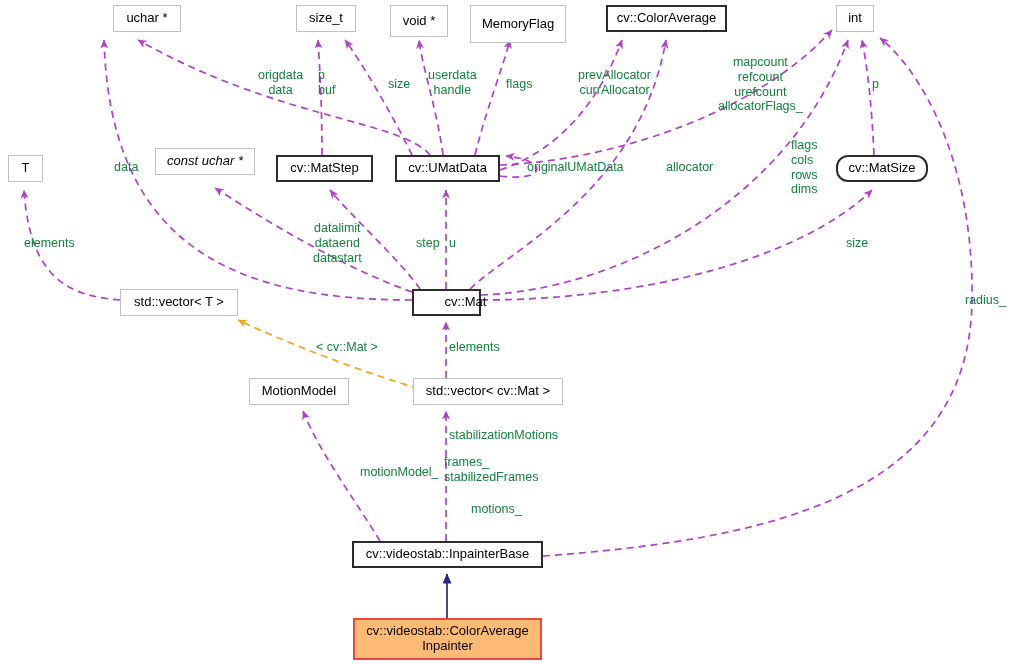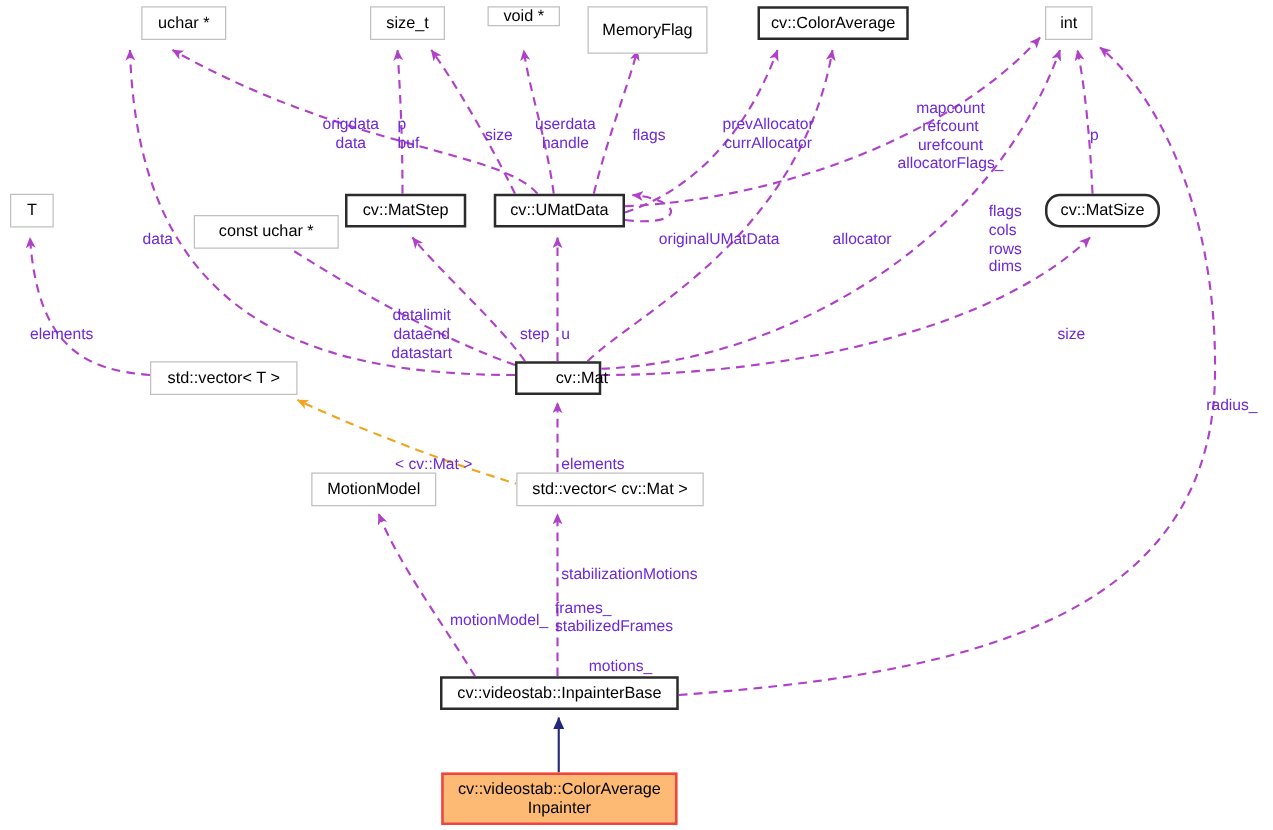--- a/index.html
+++ b/index.html
@@ -42,25 +42,24 @@
   .node.thick {
     border: 2px solid #2b2b2b;
   }
   .node.filled {
     background: #fdba74;
     border: 2px solid #ef4444;
   }
   .edge-label {
     position: absolute;
     font-size: 12.5px;
-    color: #6d28d9;
+    color: #15803d;
     line-height: 1.18;
     white-space: pre;
     text-align: center;
-    margin-top: 24px;
   }
   .edge-label.left {
     text-align: left;
   }
 </style>
 </head>
 <body>
 
 <div id="canvas">
 
@@ -127,26 +126,26 @@
     </g>
 
     <g fill="none" stroke="#25287a" stroke-width="1.7" marker-end="url(#arrowNavy)">
       <path d="M447,618 L447,574"></path>
     </g>
   </svg>
 
   <div id="nodes">
       <div class="node thin" style="left: 113px; top: 5px; width: 68px; height: 27px;"><span>uchar *</span></div>
       <div class="node thin" style="left: 296px; top: 5px; width: 60px; height: 27px;"><span>size_t</span></div>
-      <div class="node thin" style="left: 390px; top: 5px; width: 58px; height: 16px; text-align: center;"><span>void *</span></div>
+      <div class="node thin" style="left: 390px; top: 5px; width: 58px; height: 32px; text-align: center;"><span>void *</span></div>
       <div class="node thin" style="left: 470px; top: 5px; width: 96px; height: 38px;"><span>MemoryFlag</span></div>
       <div class="node thick" style="left: 606px; top: 5px; width: 121px; height: 27px;"><span>cv::ColorAverage</span></div>
       <div class="node thin" style="left: 836px; top: 5px; width: 38px; height: 27px;"><span>int</span></div>
       <div class="node thin" style="left: 8px; top: 155px; width: 35px; height: 27px;"><span>T</span></div>
-      <div class="node thin" style="left: 155px; top: 172px; width: 116px; height: 27px;"><span>const uchar *</span></div>
+      <div class="node thin" style="left: 155px; top: 148px; width: 100px; height: 27px; font-style: italic;"><span>const uchar *</span></div>
       <div class="node thick" style="left: 276px; top: 155px; width: 97px; height: 27px;"><span>cv::MatStep</span></div>
       <div class="node thick" style="left: 395px; top: 155px; width: 105px; height: 27px;"><span>cv::UMatData</span></div>
       <div class="node thick" style="left: 836px; top: 155px; width: 92px; height: 27px; border-radius: 12px;"><span>cv::MatSize</span></div>
       <div class="node thin" style="left: 120px; top: 289px; width: 118px; height: 27px;"><span>std::vector&lt; T &gt;</span></div>
       <div class="node thick" style="left: 412px; top: 289px; width: 69px; height: 27px; padding-left: 38px;"><span>cv::Mat</span></div>
       <div class="node thin" style="left: 249px; top: 378px; width: 100px; height: 27px;"><span>MotionModel</span></div>
       <div class="node thin" style="left: 372px; top: 378px; width: 150px; height: 27px; margin-left: 41px;"><span>std::vector&lt; cv::Mat &gt;</span></div>
       <div class="node thick" style="left: 352px; top: 541px; width: 191px; height: 27px;"><span>cv::videostab::InpainterBase</span></div>
       <div class="node filled" style="left: 353px; top: 618px; width: 189px; height: 42px;"><span>cv::videostab::ColorAverage
 Inpainter</span></div>

